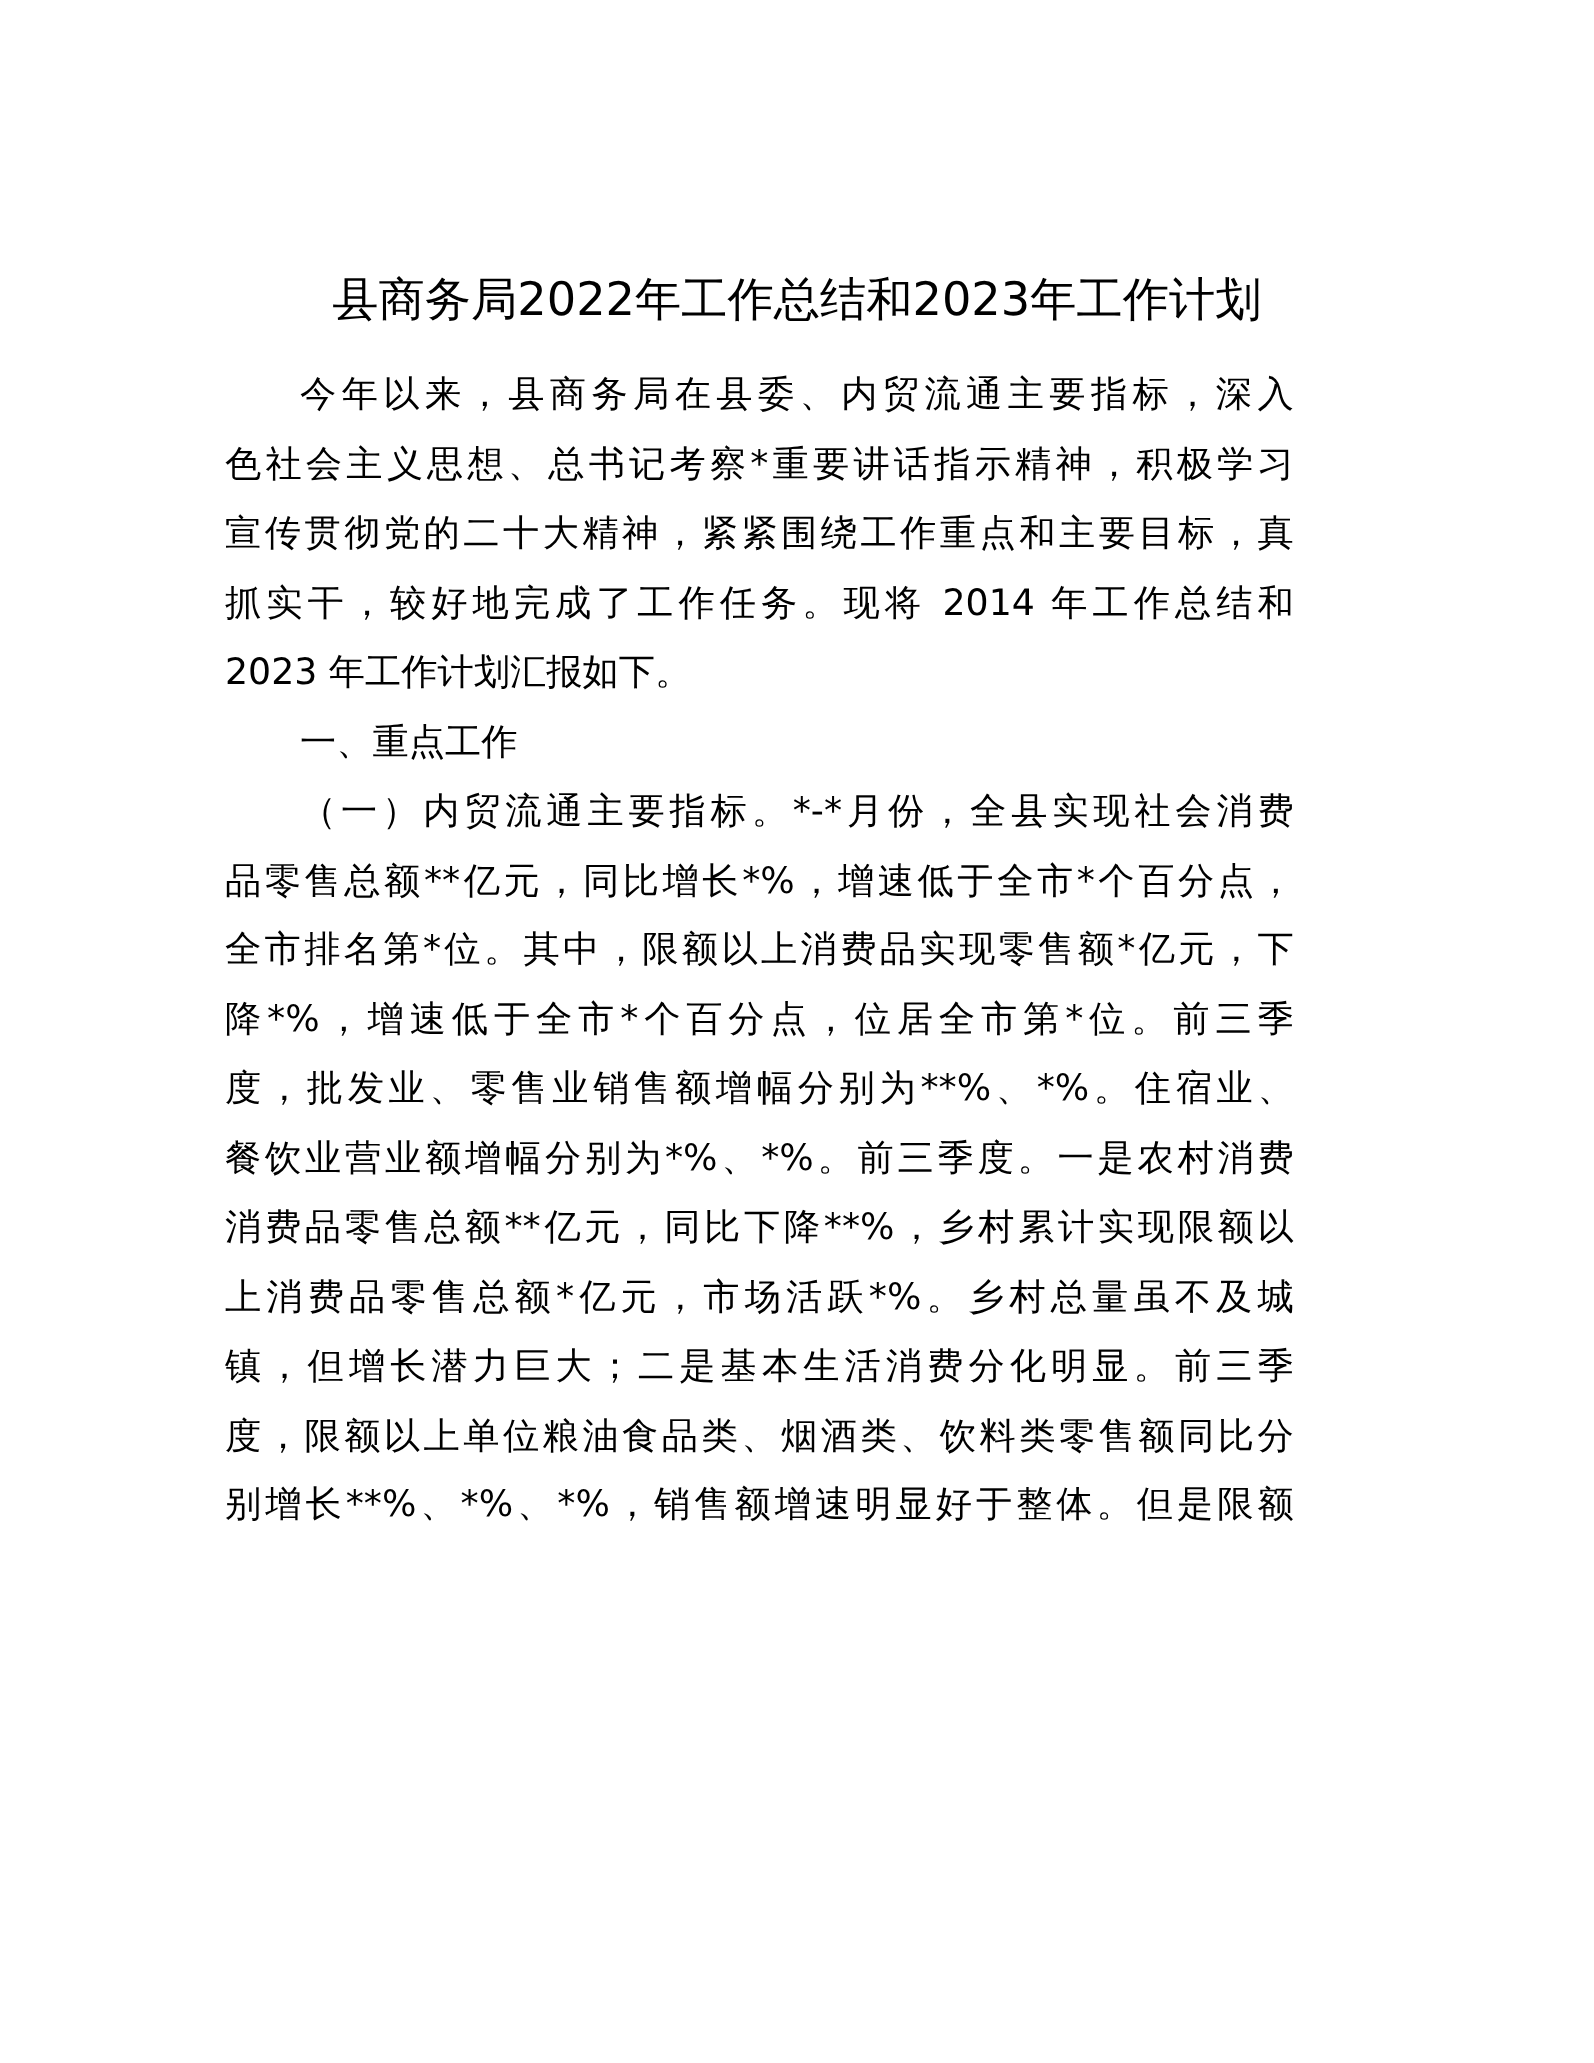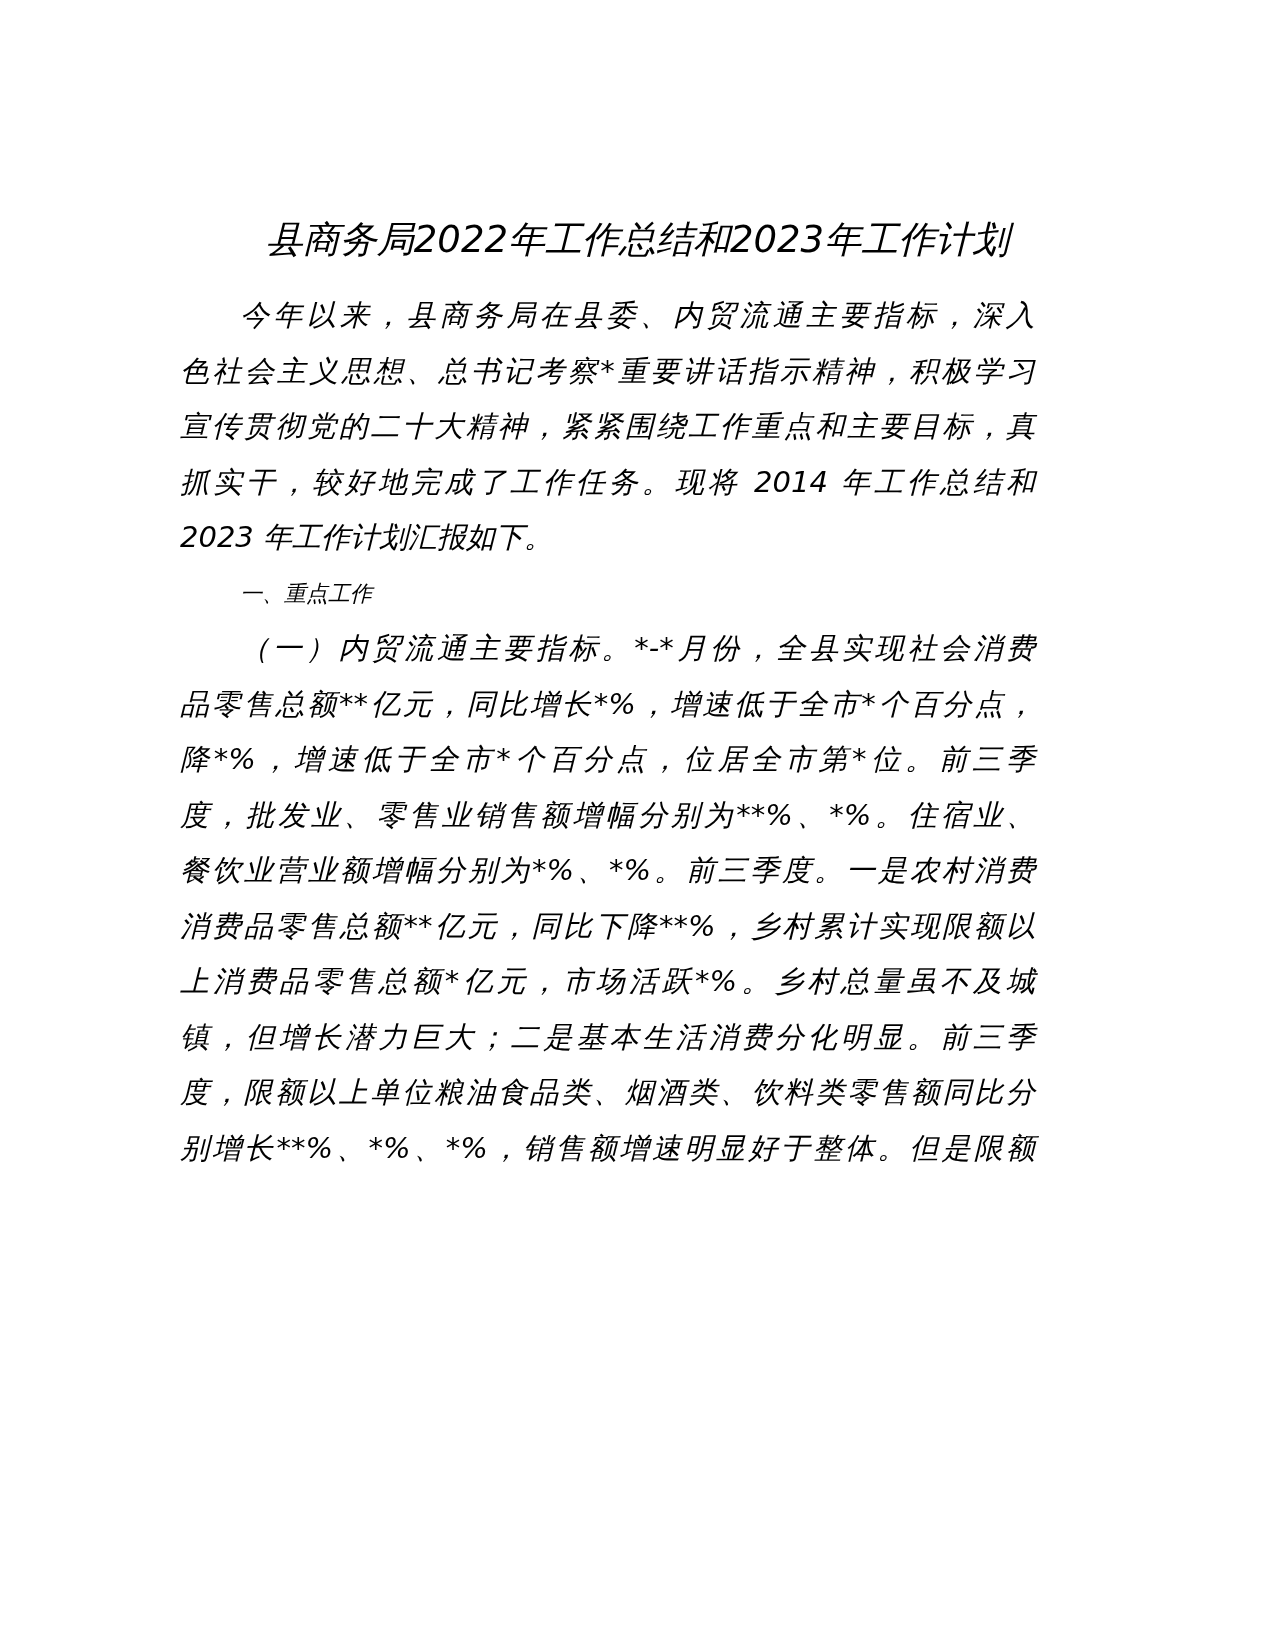--- a/index.html
+++ b/index.html
@@ -15,21 +15,20 @@
       font-family: "DejaVu Sans", "Liberation Sans", sans-serif;
       color: #000000;
     }
     .page {
       position: absolute;
       left: 0;
       top: 0;
       width: 1275px;
       height: 1650px;
       background: #ffffff;
-      font-style: italic;
     }
     .title {
       position: absolute;
       left: 0;
       width: 1275px;
       top: 215px;
       text-align: center;
       font-size: 37px;
       line-height: 50px;
       white-space: nowrap;
@@ -53,21 +52,21 @@
     }
     .line.first-indent {
       padding-left: 60px;
       width: 795px;
     }
     .line.last {
       text-align-last: left;
     }
     .heading-line {
       display: block;
-      font-size: 22px;
+      font-size: 29px;
       line-height: 55.5px;
       height: 55.5px;
       padding-left: 60px;
       white-space: nowrap;
     }
   </style>
 </head>
 <body>
 
 <div class="page">
@@ -82,20 +81,21 @@
       <span class="line">宣传贯彻党的二十大精神，紧紧围绕工作重点和主要目标，真</span>
       <span class="line">抓实干，较好地完成了工作任务。现将 2014 年工作总结和</span>
       <span class="line last">2023 年工作计划汇报如下。</span>
     </div>
 
     <div class="heading-line">一、重点工作</div>
 
     <div>
       <span class="line first-indent">（一）内贸流通主要指标。*-*月份，全县实现社会消费</span>
       <span class="line">品零售总额**亿元，同比增长*%，增速低于全市*个百分点，</span>
+      <span class="line">全市排名第*位。其中，限额以上消费品实现零售额*亿元，下</span>
       <span class="line">降*%，增速低于全市*个百分点，位居全市第*位。前三季</span>
       <span class="line">度，批发业、零售业销售额增幅分别为**%、*%。住宿业、</span>
       <span class="line">餐饮业营业额增幅分别为*%、*%。前三季度。一是农村消费</span>
       <span class="line">消费品零售总额**亿元，同比下降**%，乡村累计实现限额以</span>
       <span class="line">上消费品零售总额*亿元，市场活跃*%。乡村总量虽不及城</span>
       <span class="line">镇，但增长潜力巨大；二是基本生活消费分化明显。前三季</span>
       <span class="line">度，限额以上单位粮油食品类、烟酒类、饮料类零售额同比分</span>
       <span class="line">别增长**%、*%、*%，销售额增速明显好于整体。但是限额</span>
     </div>
 

